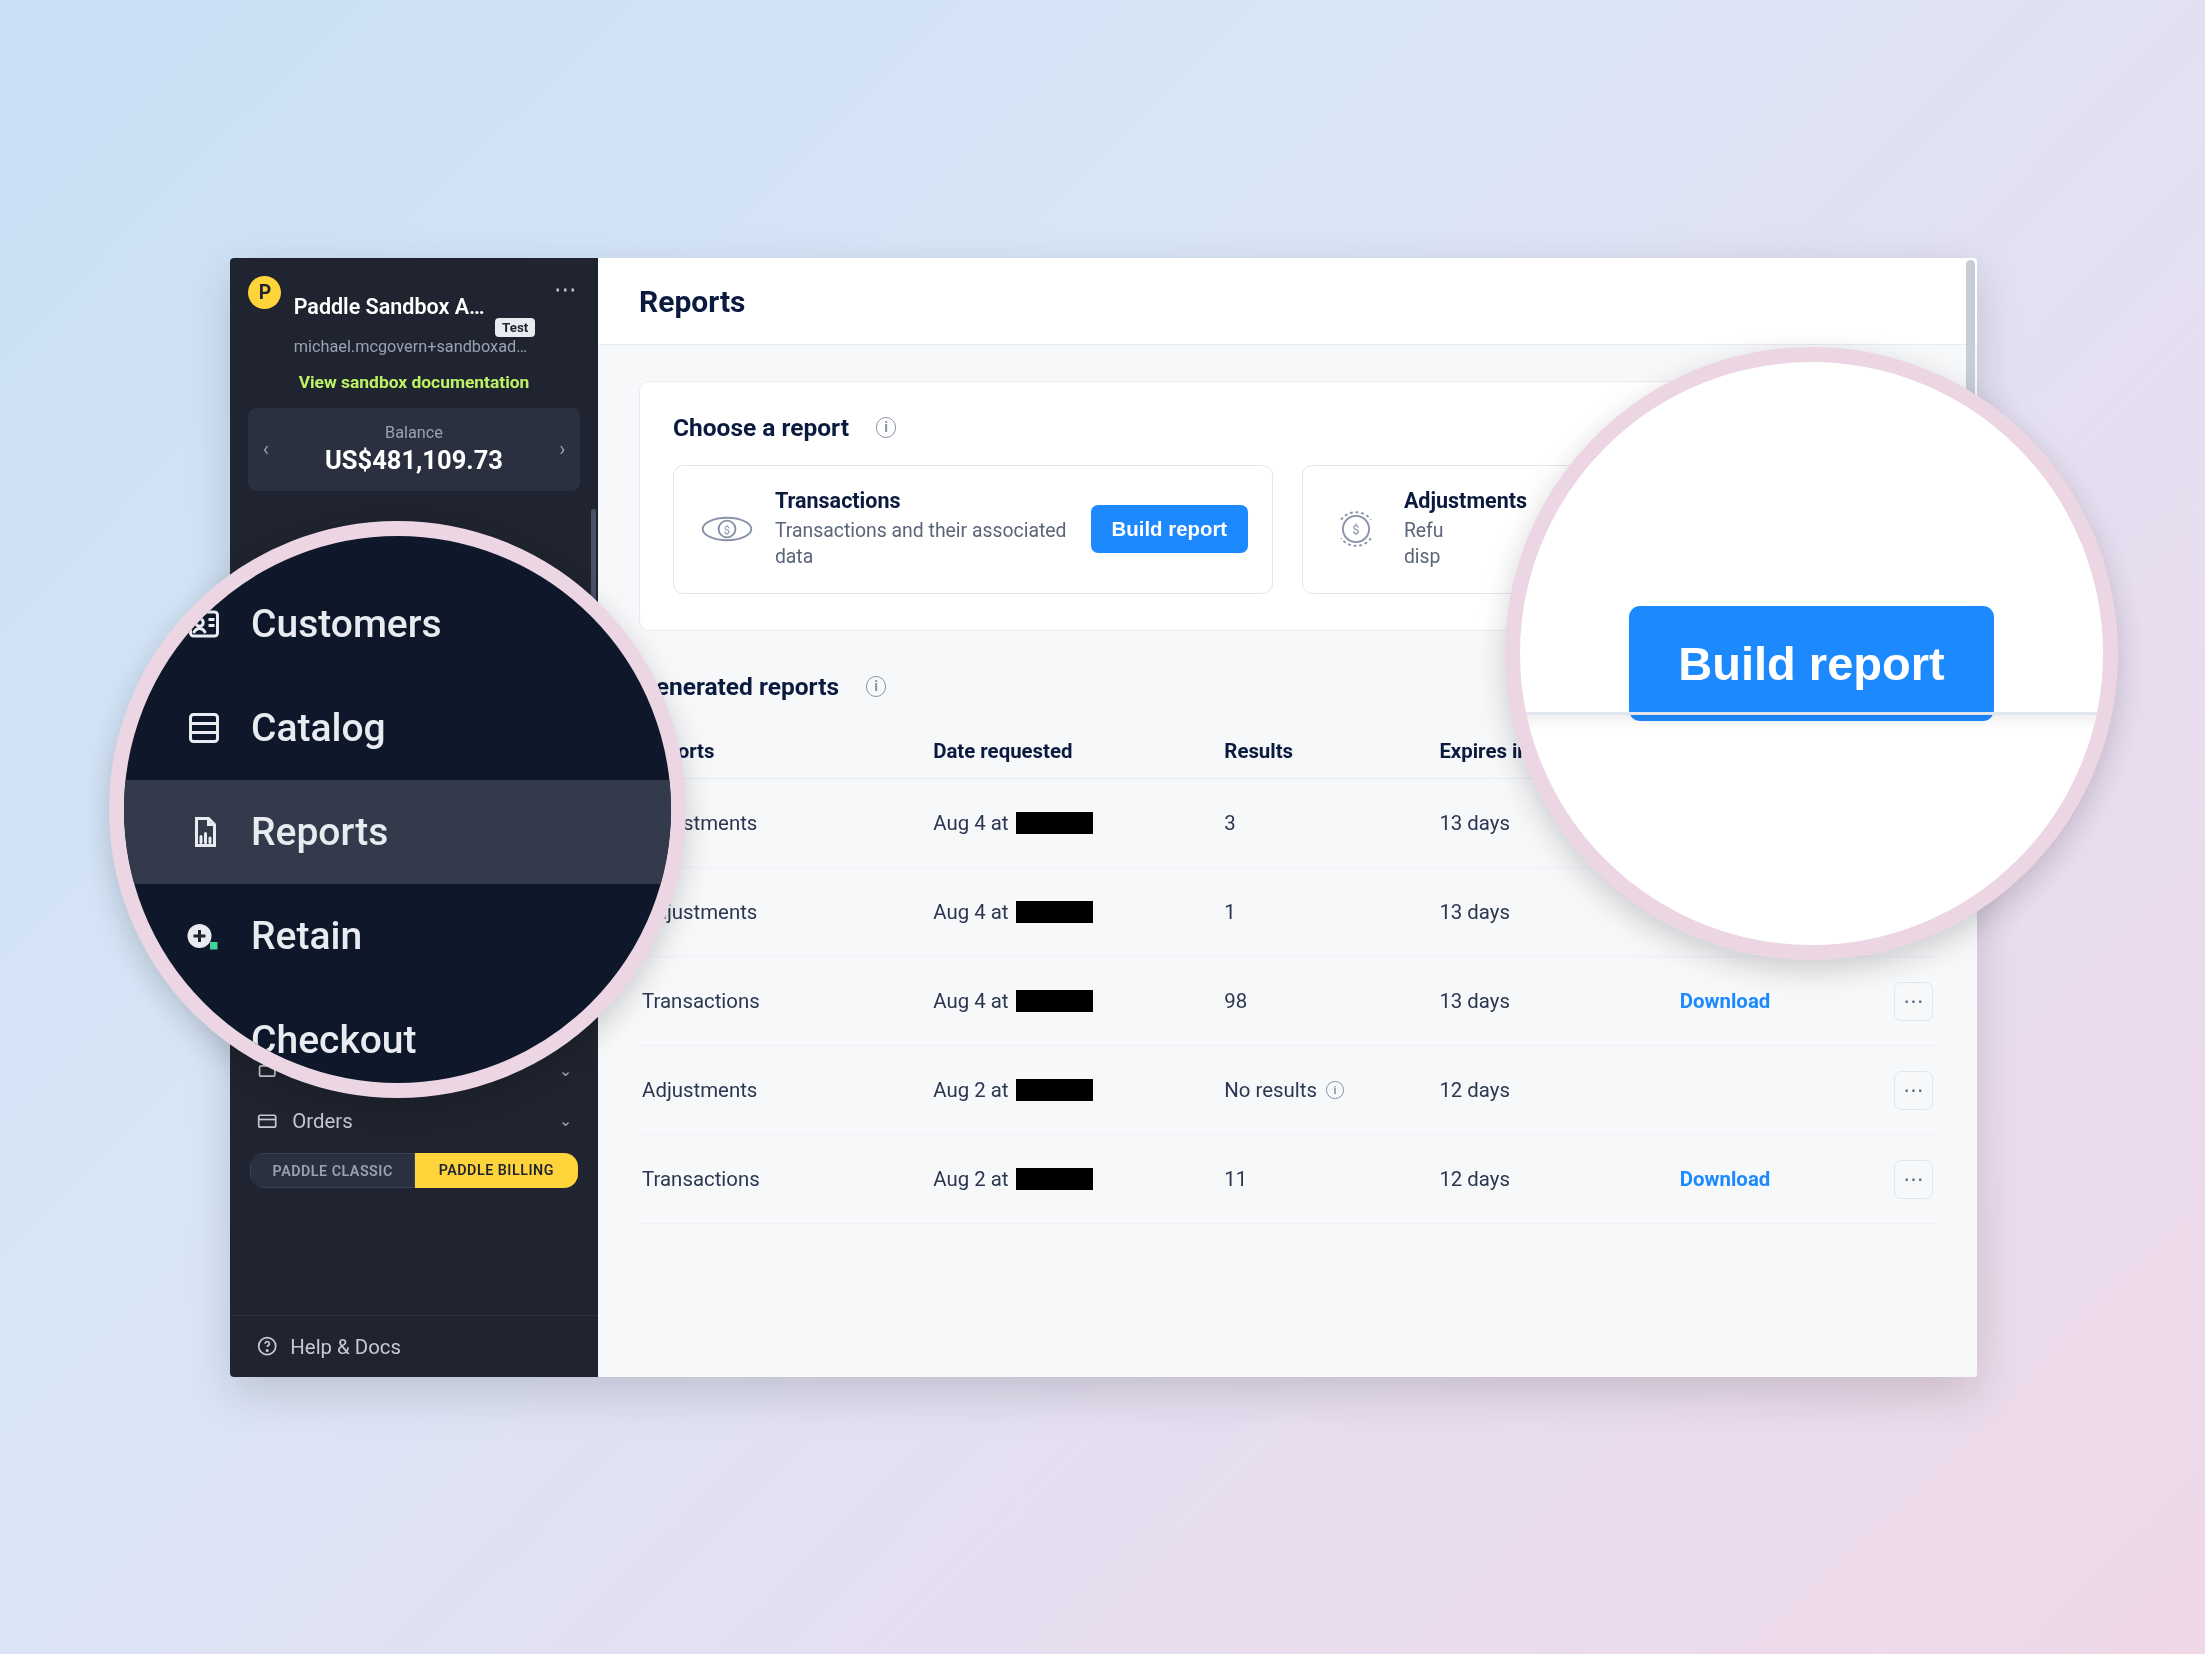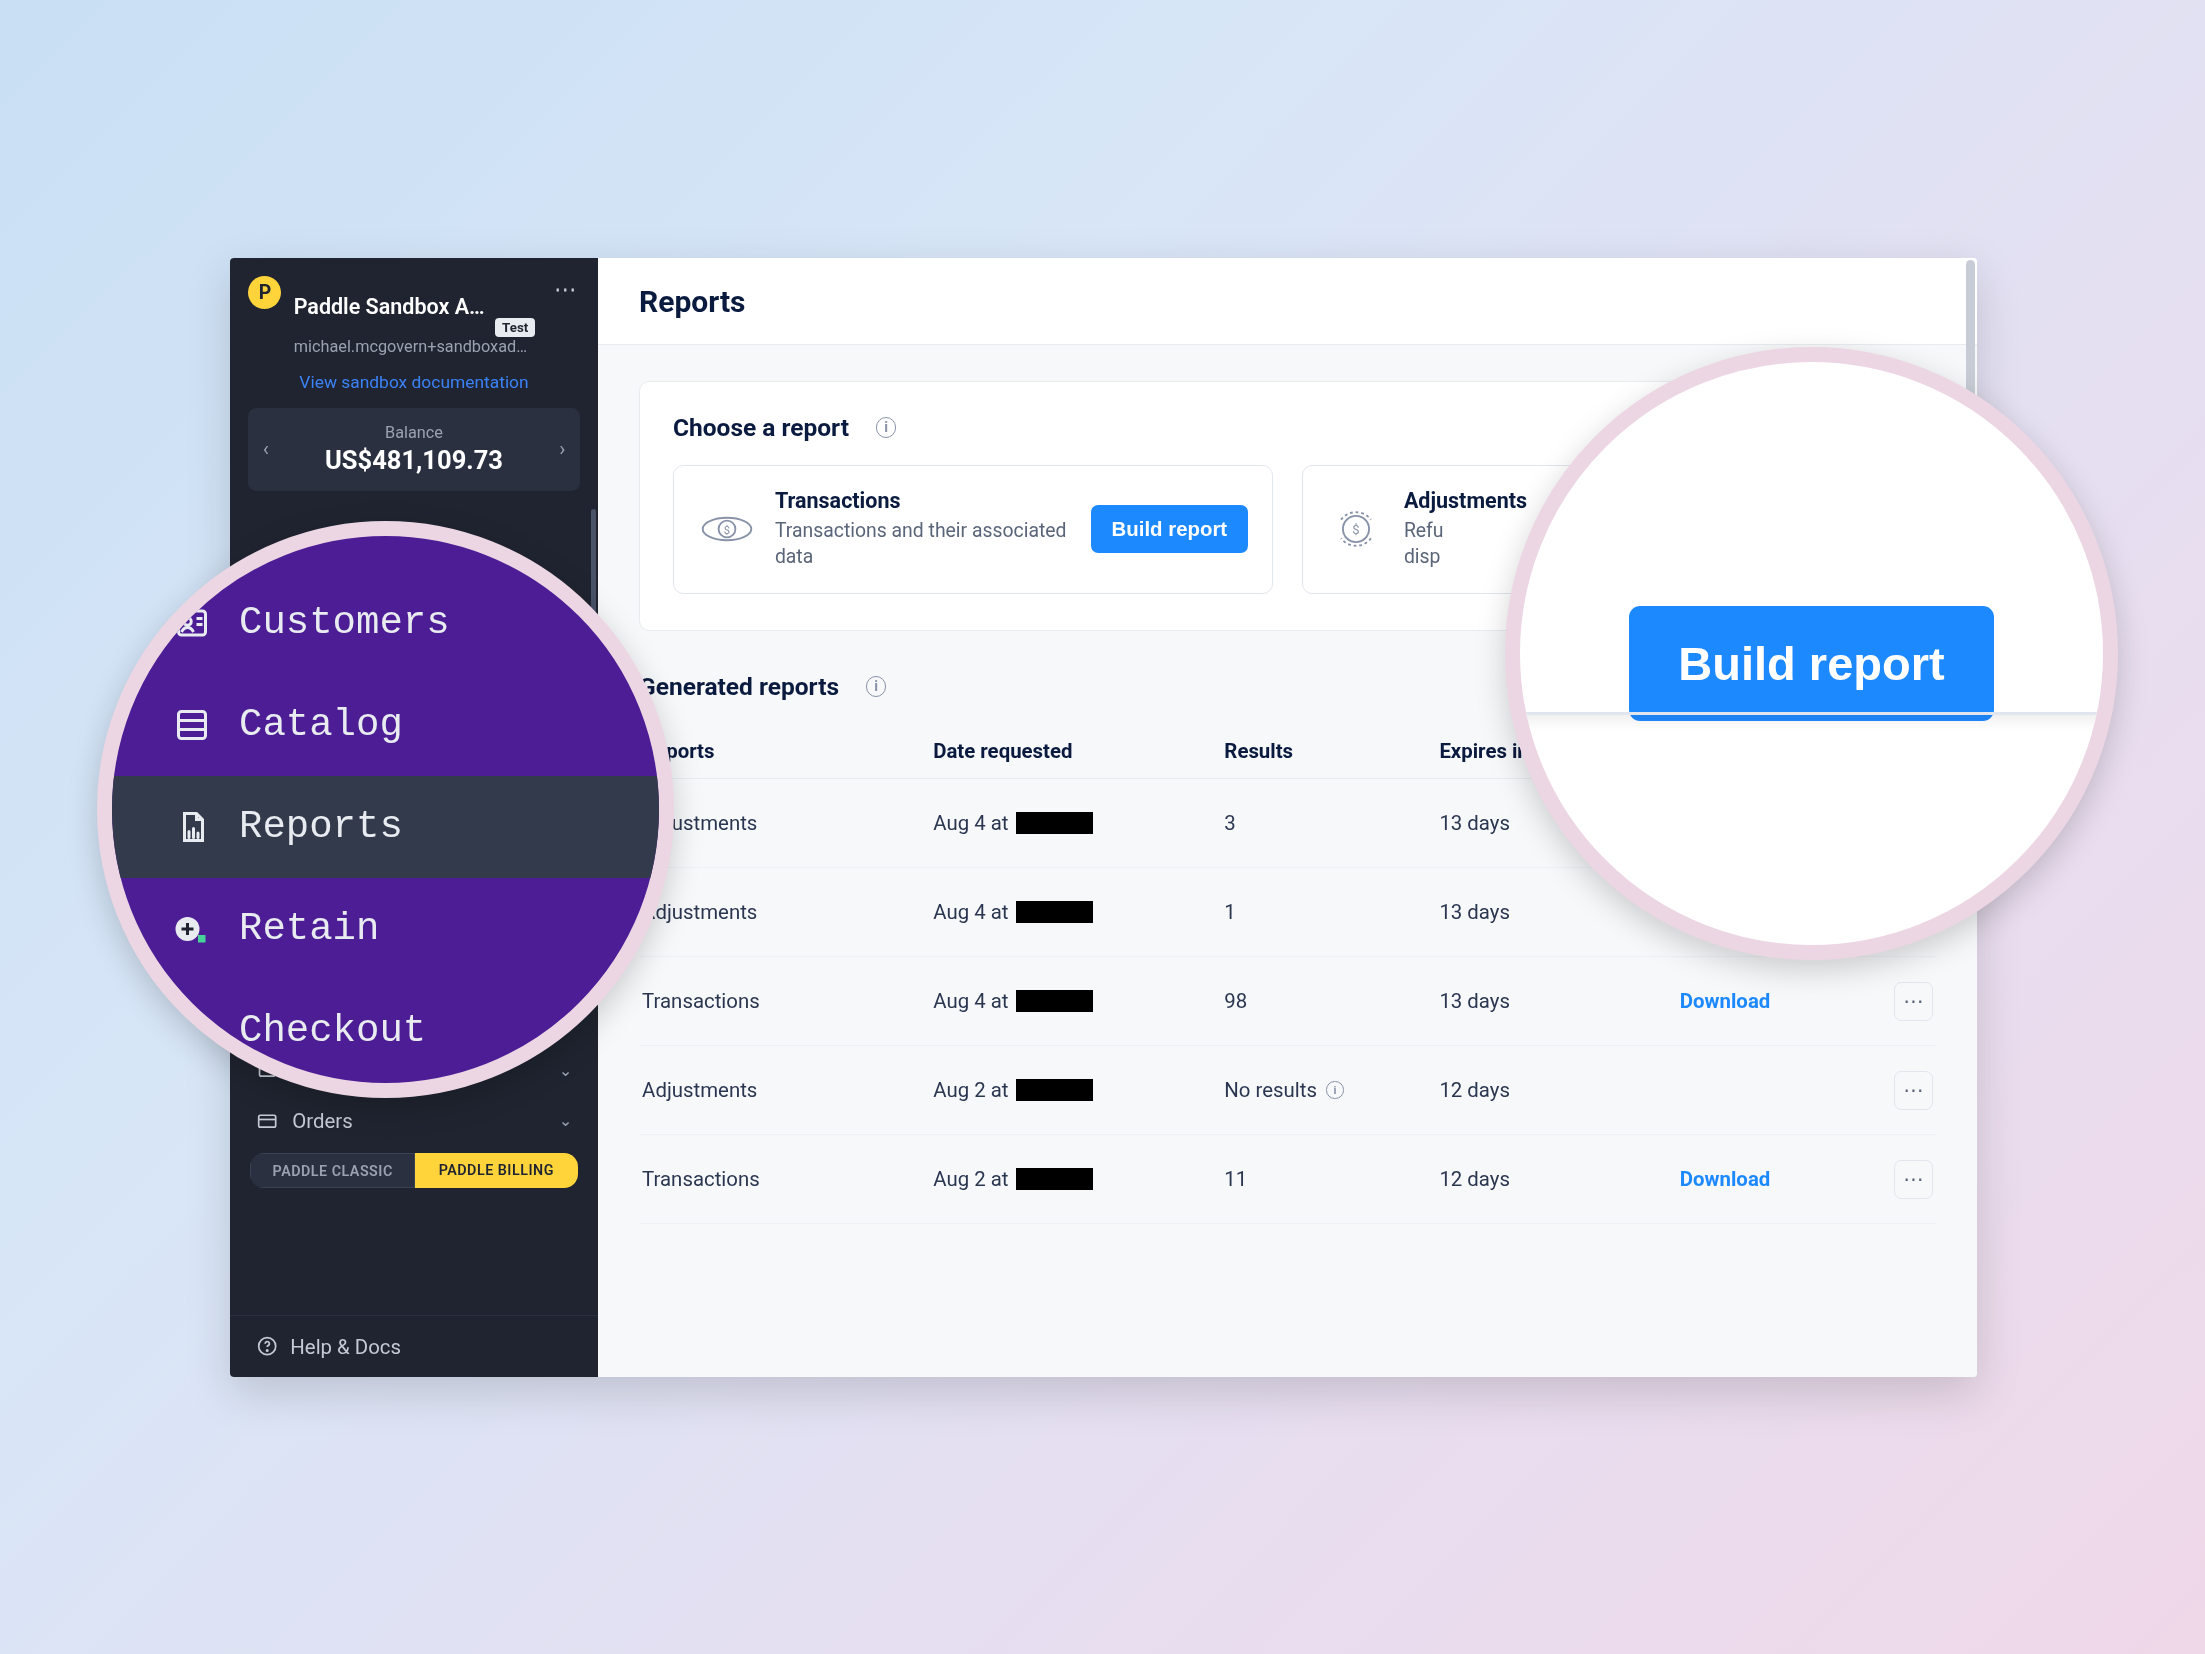--- a/index.html
+++ b/index.html
@@ -59,22 +59,22 @@
     background: #e8ebf0; color: #1f2430; border-radius: 4.1px;
     padding: 2px 7.2px; font-size: 13.3px; font-weight: 700; margin-top: 42px;
   }
   .sb-email {
     color: #9aa1b0; font-size: 16.3px;
     white-space: nowrap; overflow: hidden; text-overflow: ellipsis;
     max-width: 245px;
   }
   .sb-dots { color: #c5c9d3; font-size: 22.5px; padding: 0 3.1px; cursor: pointer; }
   .sb-doclink {
-    color: #3b82f6; font-size: 17.4px; text-align: center;
-    padding: 5.1px 0 16.3px 0; cursor: pointer;
+    color: #bef264; font-size: 17.4px; text-align: center;
+    padding: 5.1px 0 16.3px 0; cursor: pointer; font-weight: bold;
   }
 
   .sb-balance {
     margin: 0 18.4px 18.4px 18.4px;
     background: #2a3040;
     border-radius: 8.2px;
     padding: 15.3px 14.3px;
     display: flex; align-items: center; justify-content: space-between;
   }
   .sb-balance-center { text-align: center; }
@@ -195,24 +195,23 @@
   .circle {
     position: absolute;
     border-radius: 50%;
     border: 15.3px solid #ecd6e3;
     box-shadow: 0 10.2px 31px rgba(0,0,0,0.18);
     overflow: hidden;
   }
 
   
   .circle-left {
-    left: 97px; top: 521px;
+    left: 109px; top: 521px;
     width: 577px; height: 577px;
-    background: #4c1d95;
-    font-family: Liberation Mono, monospace;
+    background: #0f172a;
   }
   .zoom-nav { padding-top: 36px; }
   .zoom-item {
     display: flex; align-items: center; gap: 29px;
     padding: 29px 51px 29px 61px;
     color: #e8ebf0; font-size: 39px; font-weight: 500;
     cursor: pointer;
   }
   .zoom-item.active { background: #333a4c; }
   .zoom-icon { width: 37px; height: 37px; display: inline-flex; align-items: center; justify-content: center; }

